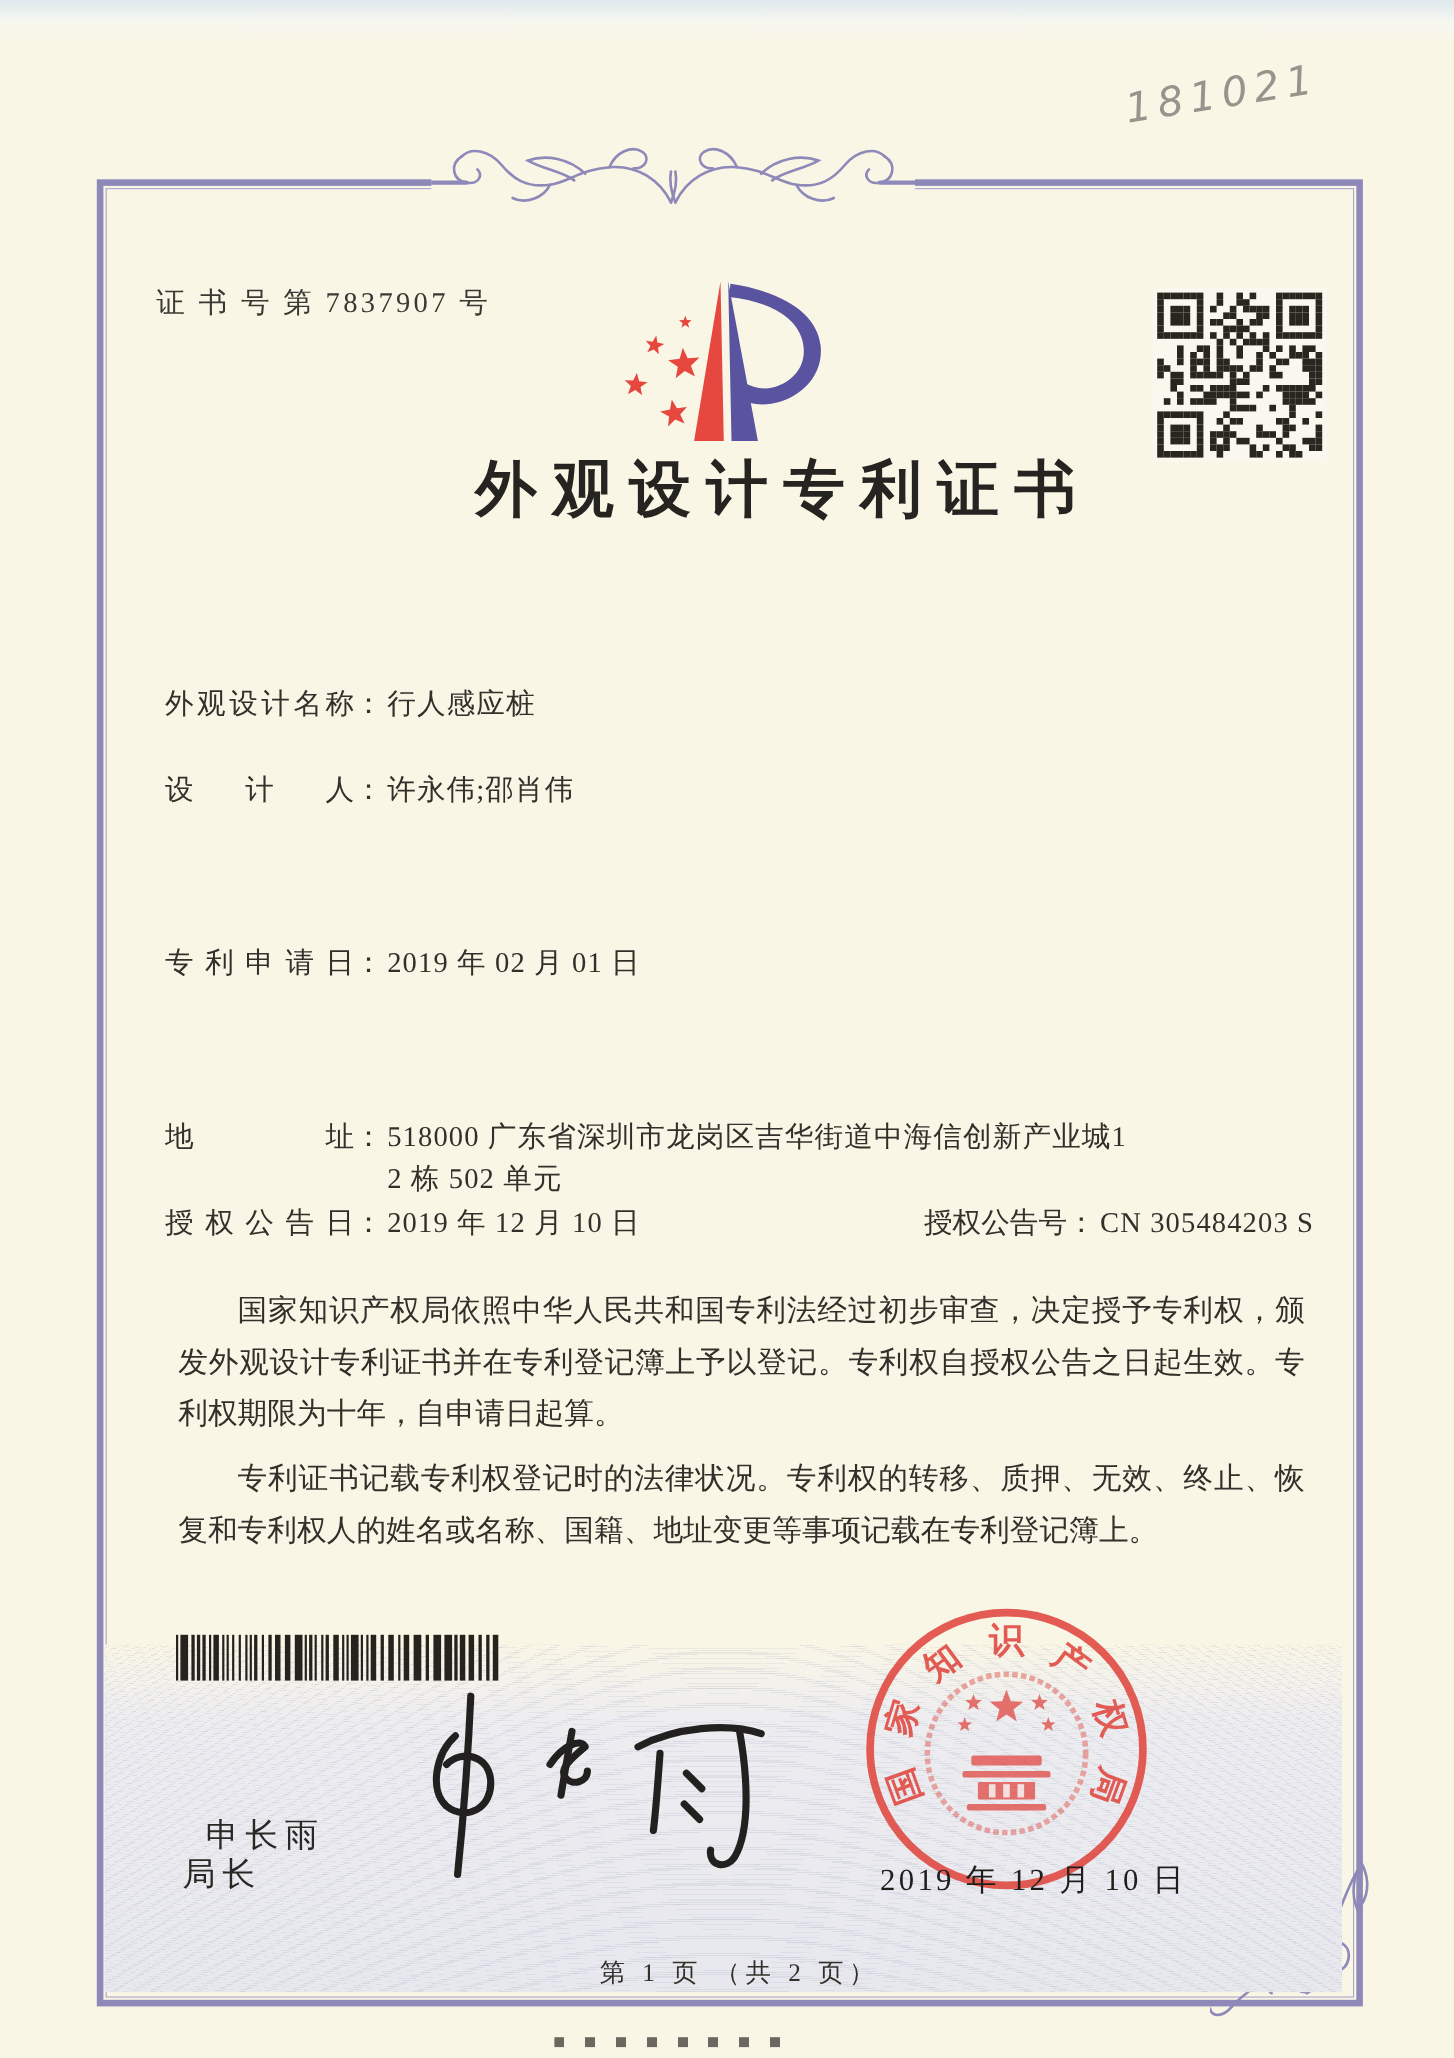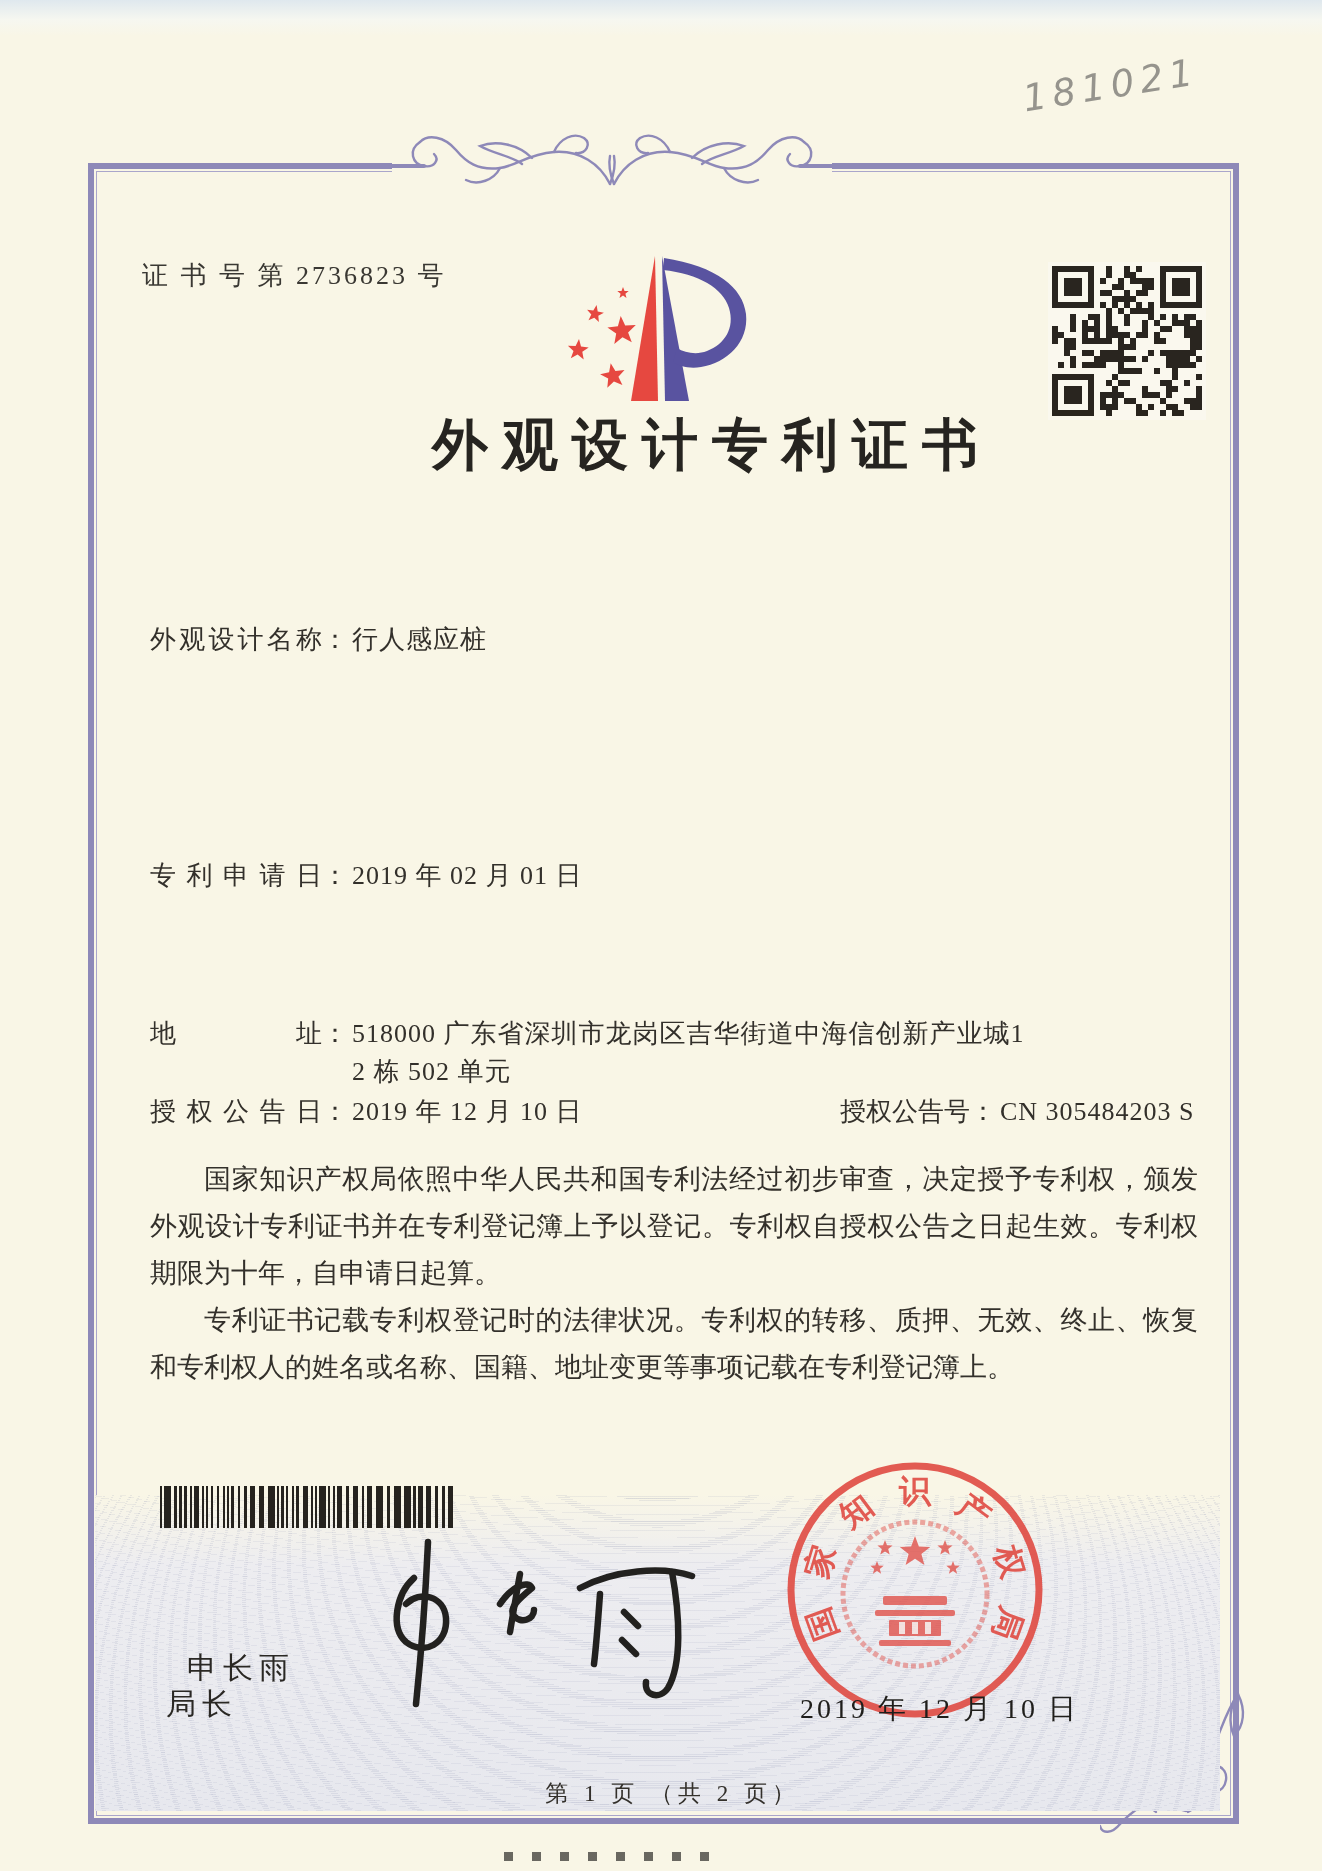--- a/index.html
+++ b/index.html
@@ -24,21 +24,21 @@
   .logo{position:absolute;left:545px;top:246px;}
   .qr{position:absolute;left:1048px;top:262px;}
   .frow{position:absolute;left:150px;font-size:26px;white-space:nowrap;color:#33302b;}
   .flabel{display:inline-block;width:172px;text-align:justify;text-align-last:justify;vertical-align:top;font-family:Liberation Mono, monospace;}
   .fcolon{display:inline-block;margin-right:4px;}
   .fvalue{letter-spacing:1px;}
   .addr2{position:absolute;left:352px;font-size:26px;letter-spacing:1px;color:#33302b;}
   .grant2{position:absolute;left:690px;top:0;}
   .paras{position:absolute;left:150px;top:1156px;width:1048px;font-size:27px;line-height:47px;
         text-align:justify;color:#33302b;}
-  .paras p{margin:0;text-indent:2em;}
+  .paras p{margin:12px;text-indent:2em;}
   .wm{position:absolute;left:95px;top:1495px;width:1125px;height:316px;
       background-image:
         repeating-radial-gradient(140% 120% at 50% -80%, rgba(140,146,178,.16) 0 1px, transparent 1px 8px),
         repeating-radial-gradient(160% 130% at 50% 220%, rgba(140,146,178,.12) 0 1px, transparent 1px 10px),
         linear-gradient(180deg, rgba(249,246,230,1) 0%, rgba(236,236,241,.92) 22%, #e7e8ee 100%);}
   .barcode{position:absolute;left:160px;top:1486px;}
   .officer-title{position:absolute;left:166px;top:1684px;font-size:30px;letter-spacing:6px;color:#2a2824;}
   .officer-name{position:absolute;left:166px;top:1648px;font-size:30px;letter-spacing:6px;color:#2a2824;margin-left:21px;}
   .sig{position:absolute;left:362px;top:1536px;}
   .sealbox{position:absolute;left:781px;top:1456px;}
@@ -81,21 +81,21 @@
       <path d="M138,8 C120,34 118,64 98,84 C76,106 44,112 20,138"></path>
       <path d="M98,84 C112,74 128,80 126,94 C124,108 108,110 104,98"></path>
       <path d="M60,108 C46,94 28,96 20,108 C34,114 48,118 56,126"></path>
       <circle cx="86" cy="116" r="9"></circle>
       <path d="M86,104 C96,108 98,122 88,126"></path>
       <path d="M20,138 C12,148 2,148 0,140"></path>
       <path d="M138,8 C146,24 144,40 134,50 C128,36 130,20 138,8"></path>
     </g>
   </svg>
 
-  <div class="certno">证 书 号 第 2736823 号</div>
+  <div class="certno">证 书 号 第 7837907 号</div>
 
   <svg class="logo" width="230" height="165" viewBox="0 0 230 165">
     <g id="logo-stars" fill="#e64840">
         <polygon points="78.0,41.0 79.5,45.0 83.7,45.1 80.4,47.8 81.5,51.9 78.0,49.5 74.5,51.9 75.6,47.8 72.3,45.1 76.5,45.0"></polygon>
         <polygon points="51.6,59.1 52.7,65.4 58.9,66.7 53.3,69.8 53.9,76.1 49.3,71.7 43.5,74.3 46.3,68.5 42.1,63.8 48.3,64.6"></polygon>
         <polygon points="75.7,70.1 80.2,79.6 90.8,79.1 83.1,86.4 86.8,96.3 77.5,91.3 69.3,97.9 71.2,87.5 62.4,81.6 72.9,80.2"></polygon>
         <polygon points="34.0,93.0 36.0,100.5 43.7,101.5 37.3,105.8 38.7,113.4 32.6,108.6 25.8,112.3 28.5,105.0 22.9,99.7 30.6,100.0"></polygon>
         <polygon points="65.7,117.2 70.4,125.1 79.5,123.9 73.4,130.8 77.4,139.0 68.9,135.4 62.3,141.7 63.2,132.6 55.1,128.2 64.1,126.2"></polygon>
       </g>
     <polygon points="110,10 86,155 113,155" fill="#e64840"></polygon>
@@ -403,20 +403,23 @@
         <rect x="124" y="148" width="6" height="6"></rect>
         <rect x="130" y="148" width="6" height="6"></rect>
       </g>
   </svg>
 
   <div class="title">外观设计专利证书</div>
 
   <div class="frow" style="top:622px">
     <span class="flabel">外观设计名称</span><span class="fcolon">：</span><span class="fvalue">行人感应桩</span>
   </div>
+  <div class="frow" style="top:700px">
+    <span class="flabel">设计人</span><span class="fcolon">：</span><span class="fvalue">许永伟;邵肖伟</span>
+  </div>
   <div class="frow" style="top:858px">
     <span class="flabel">专利申请日</span><span class="fcolon">：</span><span class="fvalue">2019 年 02 月 01 日</span>
   </div>
   <div class="frow" style="top:1016px">
     <span class="flabel">地址</span><span class="fcolon">：</span><span class="fvalue">518000 广东省深圳市龙岗区吉华街道中海信创新产业城1</span>
   </div>
   <div class="addr2" style="top:1054px">2 栋 502 单元</div>
 
   <div class="frow" style="top:1094px">
     <span class="flabel">授权公告日</span><span class="fcolon">：</span><span class="fvalue">2019 年 12 月 10 日</span>

